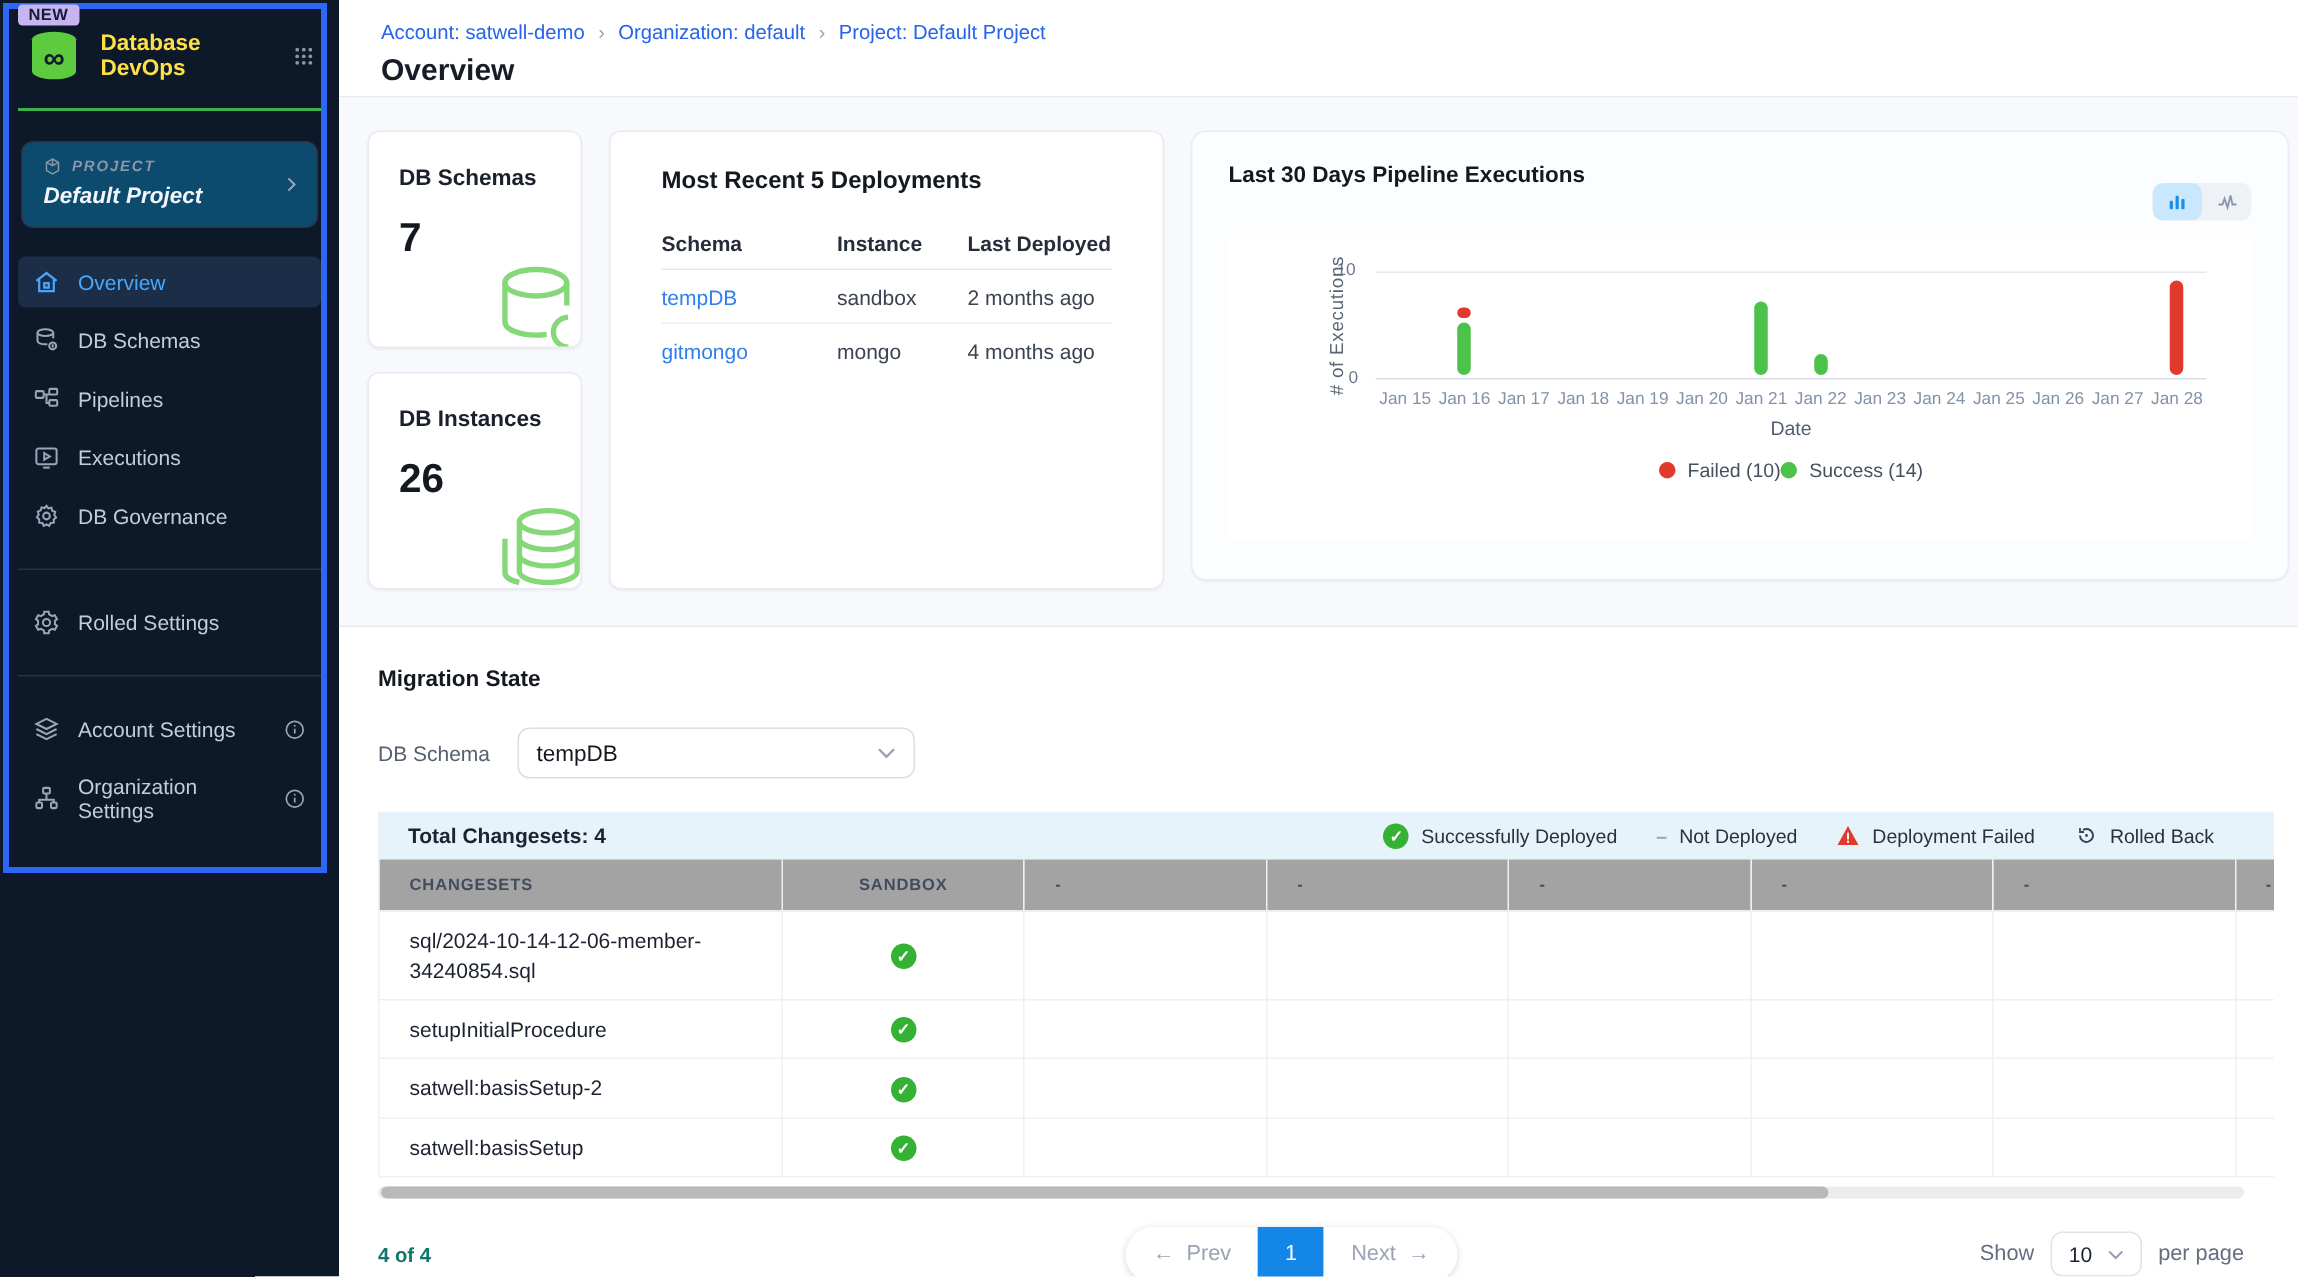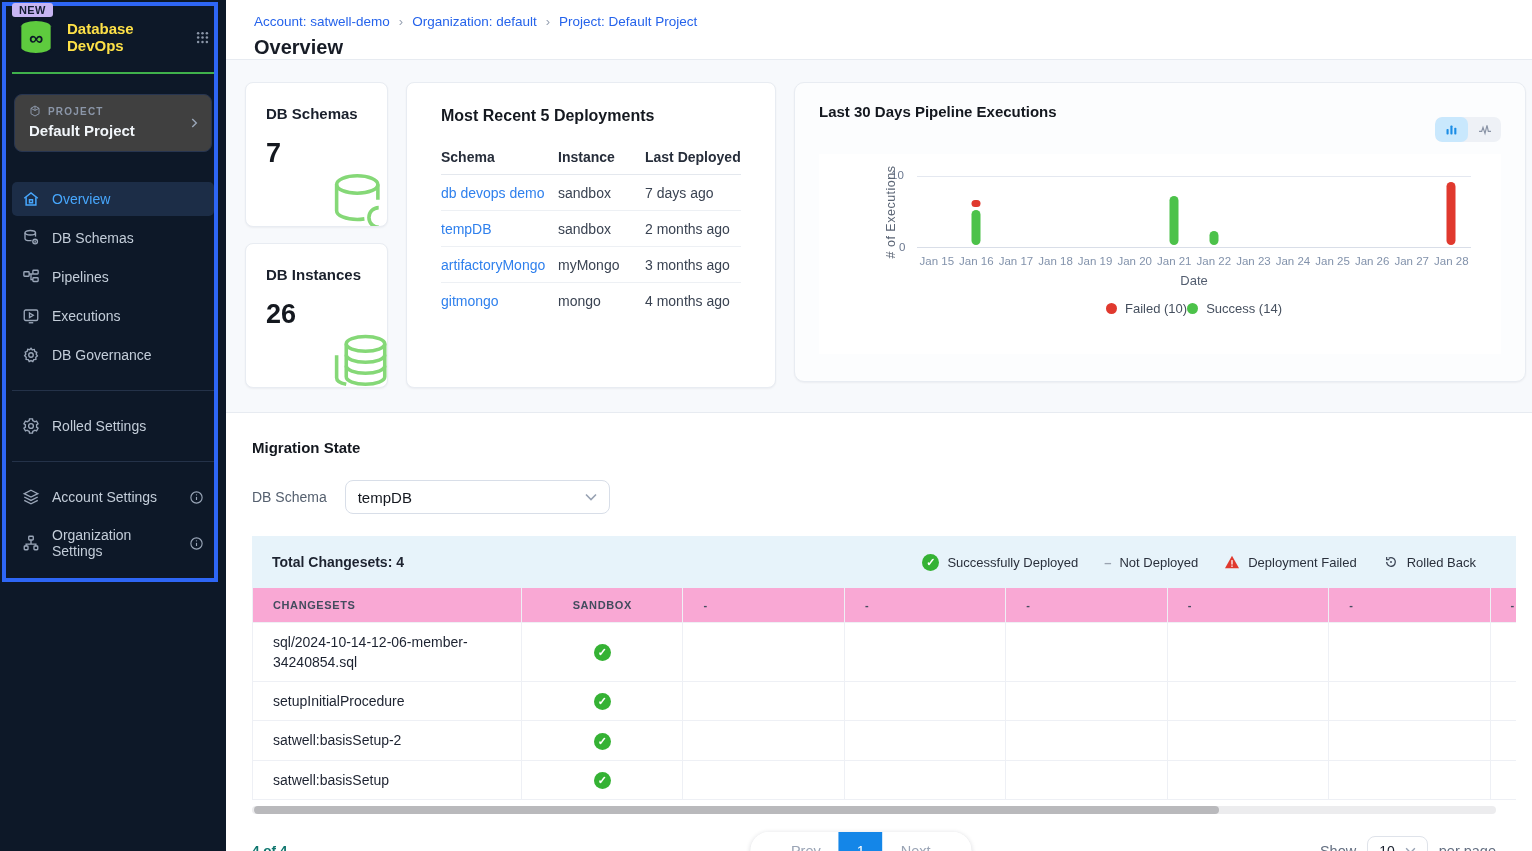--- a/index.html
+++ b/index.html
@@ -13,22 +13,22 @@
   .sidebar { position:relative; width:226px; height:851px; background:#0d1828; flex-shrink:0; }
   .annotation-border { position:absolute; left:2px; top:2px; width:216px; height:580px;
     border:4px solid #2e66f5; pointer-events:none; z-index:6; }
   .new-badge { position:absolute; top:3px; left:12px; z-index:7; background:#c7b5f2; color:#141d33;
     font-size:11px; font-weight:bold; padding:1px 7px; border-radius:3px; letter-spacing:.3px; }
   .sb-header { display:flex; align-items:center; gap:11px; padding:18px 16px 10px 16px; }
   .sb-logo svg { display:block; }
   .sb-title { flex:1; color:#fde047; font-weight:bold; font-size:15px; }
   .grid-icon { color:#8b96a8; cursor:pointer; display:flex; }
   .sb-rule { height:2px; background:#3fb14c; margin:6px 12px 0 12px; }
-  .project-box { margin:20px 14px 21px 14px; background:#404040; border:1px solid #273550;
-    border-radius:8px; padding:10px 26px 12px 14px; position:relative; cursor:pointer; }
+  .project-box { margin:20px 14px 10px 14px; background:#0c4a6e; border:1px solid #273550;
+    border-radius:8px; padding:10px 26px 12px 14px; position:relative; cursor:pointer;font-style:italic; }
   .project-label-row { display:flex; align-items:center; gap:7px; color:#8b96a8; }
   .project-label-row .lbl { font-size:10px; font-weight:bold; letter-spacing:1.2px; }
   .project-name { color:#f2f6fa; font-size:15px; font-weight:600; margin-top:5px; }
   .project-chevron { position:absolute; right:10px; top:50%; transform:translateY(-50%); color:#9aa6b8; display:flex; }
   .nav { padding:4px 0; }
   .nav-item { display:flex; align-items:center; gap:12px; margin:5px 12px; padding:8px 10px;
     border-radius:5px; color:#c3cdd9; font-size:14px; cursor:pointer; }
   .nav-item svg { flex-shrink:0; color:#9aa6b8; }
   .nav-item.active { background:#1c2d47; color:#47a7fd; }
   .nav-item.active svg { color:#47a7fd; }
@@ -83,30 +83,30 @@
   .chart-legend .li { display:flex; align-items:center; gap:8px; font-size:13px; color:#46505f; }
   .chart-legend .dot { width:11px; height:11px; border-radius:50%; }
   
   .migration { background:#fff; flex:1; padding:26px 0 0 26px; }
   .mig-title { font-size:15px; font-weight:bold; color:#14181f; }
   .schema-row { display:flex; align-items:center; gap:18px; margin-top:24px; }
   .schema-label { font-size:14px; color:#55606f; }
   .select-box { width:265px; height:34px; border:1px solid #d8dee8; border-radius:8px; background:#fff;
     display:flex; align-items:center; justify-content:space-between; padding:0 12px; font-size:15px; color:#14181f; cursor:pointer; }
   .table-wrap { margin-top:22px; width:1264px; overflow:hidden; }
-  .cs-band { background:#e7f3fa; height:52px; display:flex; align-items:center; justify-content:space-between; padding:0 40px 0 20px; }
+  .cs-band { background:#e7f3fa; height:32px; display:flex; align-items:center; justify-content:space-between; padding:0 40px 0 20px; }
   .cs-total { font-size:14px; font-weight:bold; color:#1d2330; }
   .mig-legend { display:flex; align-items:center; gap:26px; }
   .mig-legend .li { display:flex; align-items:center; gap:8px; font-size:13px; color:#2a303c; }
   .check-ic { width:17px; height:17px; border-radius:50%; background:#35b234; color:#fff; font-size:11px;
     display:inline-flex; align-items:center; justify-content:center; font-weight:bold; flex-shrink:0; }
   .dash-ic { color:#9aa3b0; font-weight:bold; }
   .cs-table { width:1400px; border-collapse:collapse; table-layout:fixed; font-size:14px; }
   .cs-table th { height:34px; font-size:11px; font-weight:bold; letter-spacing:.6px; color:#434c5e;
-    border:1px solid #eef0f5; border-top:none; text-align:left; padding:0 20px; background:#f9a8d4; }
+    border:1px solid #eef0f5; border-top:none; text-align:left; padding:0 20px; background:#a3a3a3; }
   .cs-table th.c-center, .cs-table td.c-center { text-align:center; }
   .cs-table td { border:1px solid #eef0f5; padding:9px 20px; color:#1c2230; background:#fff; }
   .cs-table .name-cell { line-height:1.45; }
   .cs-table col.c0 { width:250px; } .cs-table col.cn { width:150px; }
   .hscroll { margin-top:6px; width:1244px; height:8px; background:#ececee; border-radius:4px; position:relative; cursor:pointer; }
   .hscroll .thumb { position:absolute; left:2px; top:0; height:8px; width:965px; background:#b9b9bc; border-radius:4px; }
   .pagination-row { margin-top:22px; width:1244px; display:flex; align-items:center; position:relative; }
   .pg-count { font-size:13.5px; font-weight:bold; color:#0f766e; }
   .pager { position:absolute; left:50%; transform:translateX(-56%); display:flex; align-items:stretch;
     background:#fff; border-radius:19px; box-shadow:0 1px 5px rgba(20,30,50,.18); overflow:hidden; height:37px; }
@@ -321,33 +321,23 @@
       <table class="deploy-table">
         <thead>
           <tr>
             <th class="col-schema">Schema</th>
             <th class="col-instance">Instance</th>
             <th class="col-last">Last Deployed</th>
           </tr>
         </thead>
         <tbody>
           <tr>
-            <td><a>db devops demo</a></td>
-            <td>sandbox</td>
-            <td>7 days ago</td>
-          </tr>
-          <tr>
             <td><a>tempDB</a></td>
             <td>sandbox</td>
             <td>2 months ago</td>
-          </tr>
-          <tr>
-            <td><a>artifactoryMongo</a></td>
-            <td>myMongo</td>
-            <td>3 months ago</td>
           </tr>
           <tr>
             <td><a>gitmongo</a></td>
             <td>mongo</td>
             <td>4 months ago</td>
           </tr>
         </tbody>
       </table>
     </div>
 

